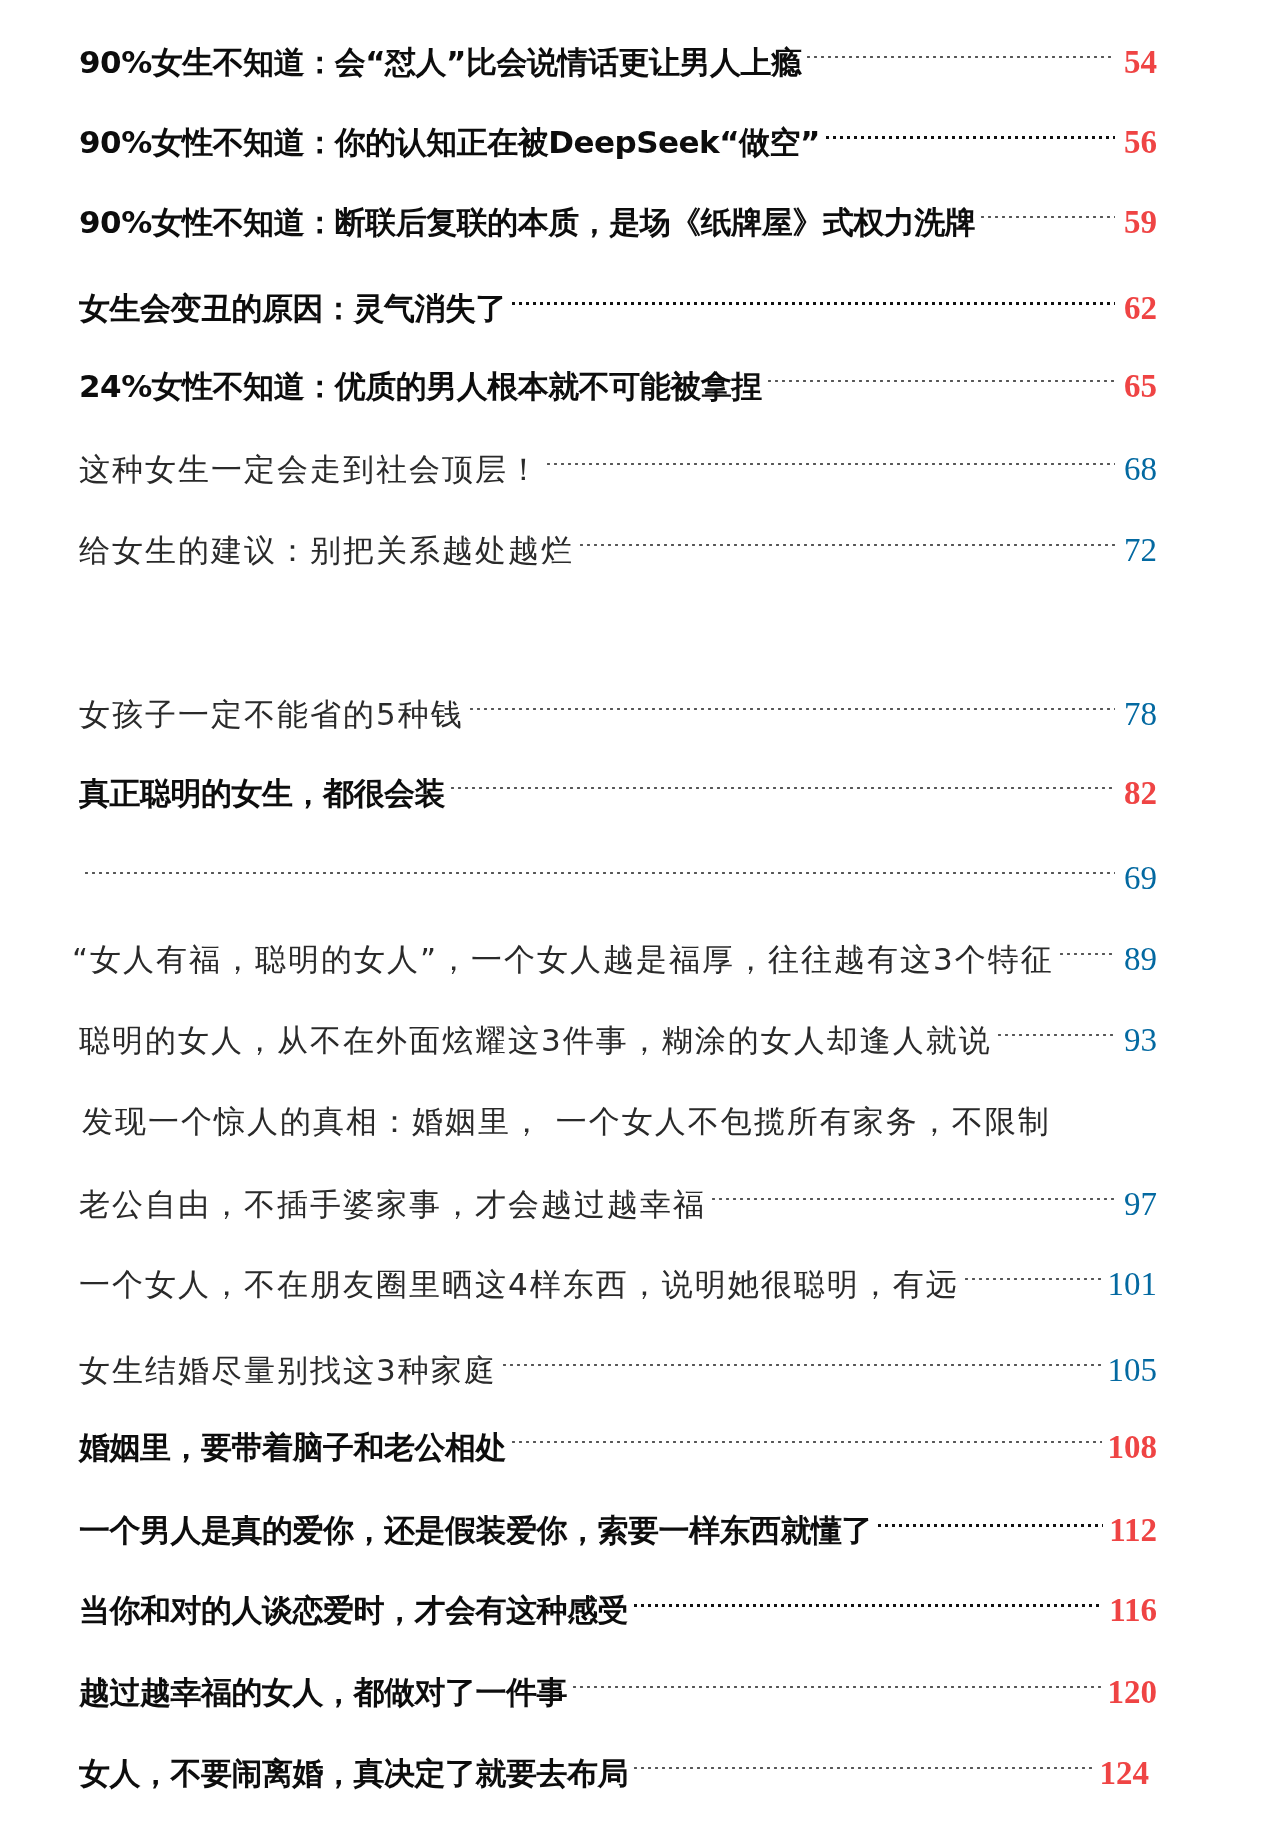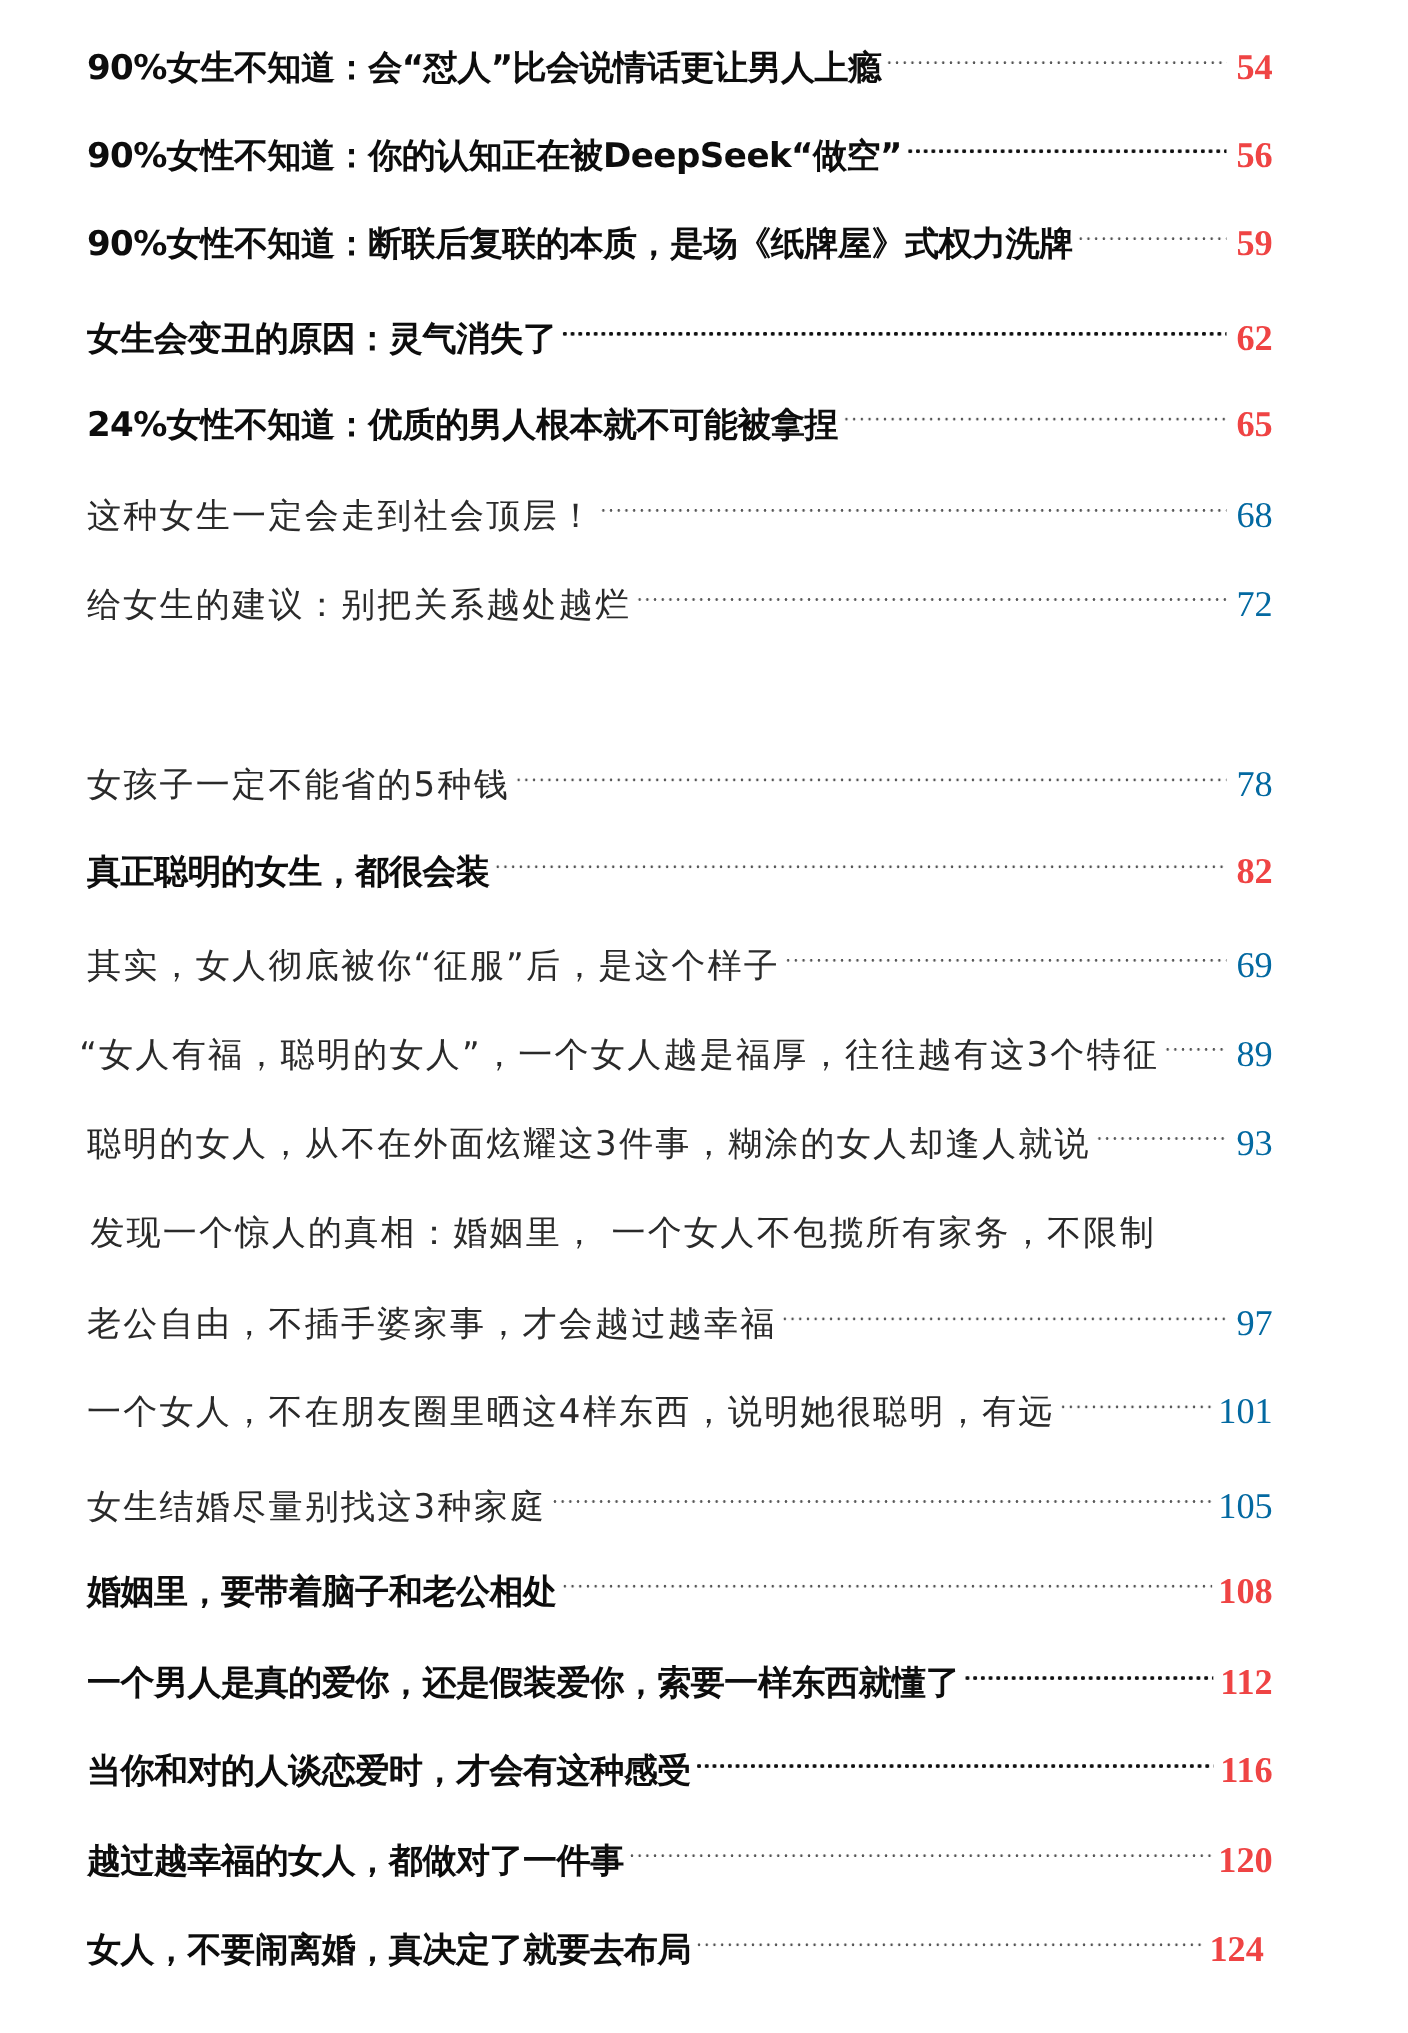--- a/index.html
+++ b/index.html
@@ -70,21 +70,20 @@
     <span class="page">78</span>
   </div>
 
   <div class="row bold" style="top:771px">
     <span class="title">真正聪明的女生，都很会装</span>
     <span class="leader"></span>
     <span class="page">82</span>
   </div>
 
   <div class="row regular" style="top:856px">
-    <span class="title">其实，女人彻底被你“征服”后，是这个样子</span>
     <span class="leader"></span>
     <span class="page">69</span>
   </div>
 
   <div class="row regular" style="top:937px;left:38px;width:1085px">
     <span class="title">“女人有福，聪明的女人”，一个女人越是福厚，往往越有这3个特征</span>
     <span class="leader"></span>
     <span class="page">89</span>
   </div>
 

